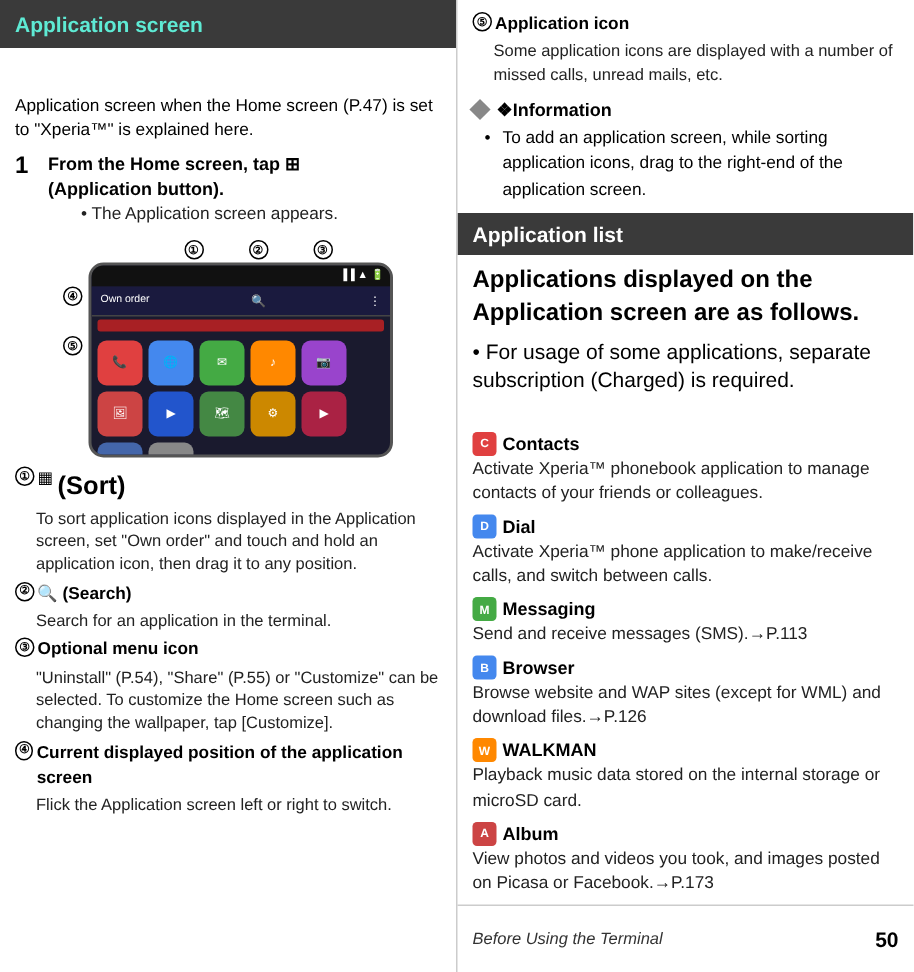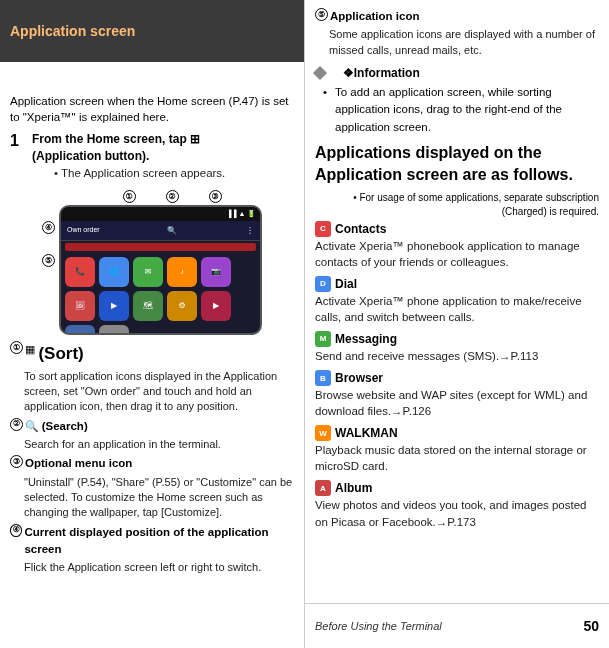--- a/index.html
+++ b/index.html
@@ -20,24 +20,24 @@
       height: 648px;
     }
     .right-col {
       width: 304px;
       padding: 0;
       height: 648px;
       overflow: hidden;
     }
     .section-header {
       background: #3a3a3a;
-      color: #fdba74;
+      color: #5eead4;
       font-size: 14px;
       font-weight: bold;
-      padding: 23px 10px;
+      padding: 8px 10px;
       margin-bottom: 6px;
     }
     .left-body {
       padding: 6px 10px;
       font-size: 11.5px;
       line-height: 1.5;
       margin-top: 25px;
     }
     .step-line {
       display: flex;
@@ -155,44 +155,43 @@
       content: '•';
       margin-right: 4px;
       min-width: 8px;
     }
     .info-header {
       font-weight: bold;
       font-size: 12px;
       margin: 6px 0 2px 0;
       display: flex;
       align-items: center;
-      gap: 16px;
+      gap: 4px;
     }
     .app-list-section {
       padding: 0 10px 6px 10px;
     }
     .app-list-header {
       background: #3a3a3a;
       color: #fff;
       font-size: 14px;
       font-weight: bold;
       padding: 6px 10px;
       margin-bottom: 6px;
     }
     .app-list-intro {
       font-size: 16px;
       font-weight: bold;
       line-height: 1.4;
       margin-bottom: 4px;
     }
     .app-list-sub {
-      font-size: 10px;
+      font-size: 14px;
       line-height: 1.4;
-      margin-bottom: 2px;
-      text-align: right;
+      margin-bottom: 24px;
     }
     .app-entry {
       margin-bottom: 6px;
     }
     .app-name-line {
       display: flex;
       align-items: center;
       gap: 4px;
       font-weight: bold;
       font-size: 12px;
@@ -344,20 +343,21 @@
     <div class="ann-bullet">Some application icons are displayed with a number of missed calls, unread mails, etc.</div>
 
     <div class="info-header">
       <span style="display:inline-block;width:10px;height:10px;background:#888;transform:rotate(45deg);margin-right:2px;"></span>
       <span>❖Information</span>
     </div>
     <div class="right-bullet">To add an application screen, while sorting application icons, drag to the right-end of the application screen.</div>
   </div>
 
   <div>
+    <div class="app-list-header">Application list</div>
     <div class="app-list-section">
       <div class="app-list-intro">Applications displayed on the Application screen are as follows.</div>
       <div class="app-list-sub">• For usage of some applications, separate subscription (Charged) is required.</div>
 
       <div id="app-entries">
           <div class="app-entry">
     <div class="app-name-line">
       <span class="app-icon-small" style="background:#e04040;">C</span>
       <span>Contacts</span>
     </div>

